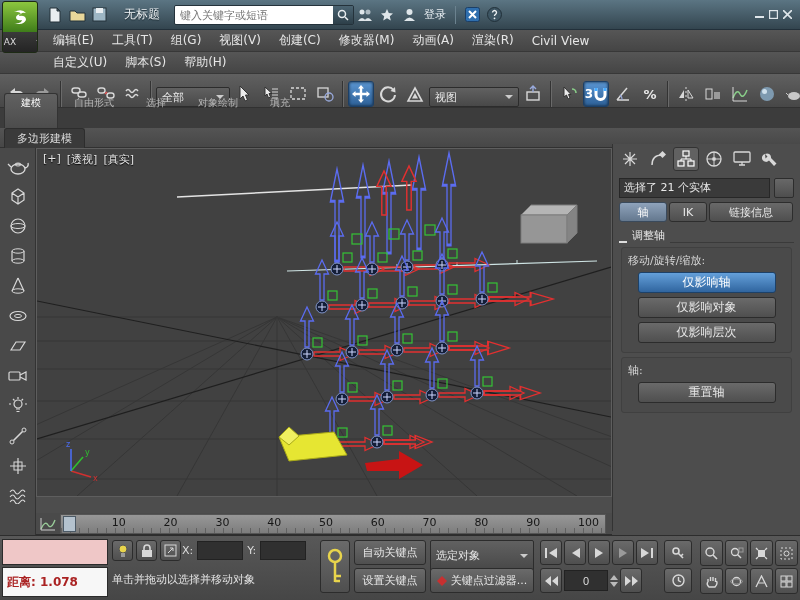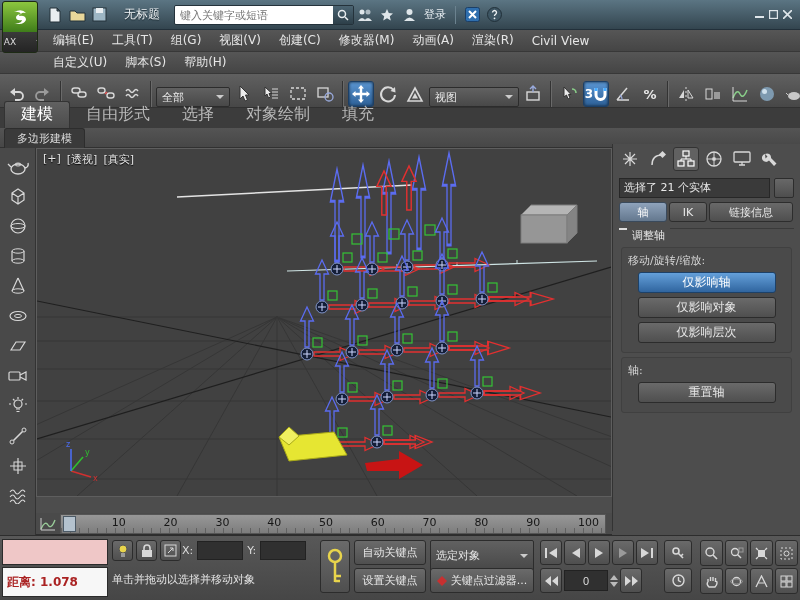--- a/index.html
+++ b/index.html
@@ -31,21 +31,21 @@
 #maintoolbar{left:0;top:74px;width:800px;height:34px;background:linear-gradient(#606060,#474747);border-bottom:1px solid #313131;display:flex;align-items:flex-end;padding:0 3px;gap:1px}
 .tbtn{width:26px;height:26px;border-radius:3px;display:flex;align-items:center;justify-content:center;flex:none}
 .tbtn.active{background:linear-gradient(#5a95d2,#2d6097);border:1px solid #1c3f66;box-shadow:inset 0 0 3px #123}
 .tsep{width:2px;height:26px;border-left:1px solid #333;border-right:1px solid #6a6a6a;margin:0 3px;flex:none}
 .ddl{height:20px;background:linear-gradient(#616161,#484848);border:1px solid #2c2c2c;border-radius:2px;display:flex;align-items:center;justify-content:space-between;padding:0 5px;font-size:11px;color:#e8e8e8;flex:none}
 .dar{width:0;height:0;border-left:4px solid transparent;border-right:4px solid transparent;border-top:4px solid #ccc;margin-left:6px}
 .snaplvl{font-size:12px;font-weight:bold;color:#fff;margin-right:1px}
 
 
 #ribbontabs{left:0;top:108px;width:800px;height:20px;background:#3c3c3c;display:flex;align-items:flex-end;padding-left:4px}
-.ribbon-tab{padding:2px 16px 3px;color:#b8b8b8;font-size:16px}
+.ribbon-tab{padding:2px 16px 18px;color:#b8b8b8;font-size:10px}
 .ribbon-tab.active{background:linear-gradient(#616161,#4c4c4c);color:#fff;border:1px solid #333;border-bottom:none;border-radius:3px 3px 0 0}
 #ribbonsub{left:0;top:128px;width:800px;height:20px;background:linear-gradient(#545454,#474747);border-bottom:1px solid #313131;display:flex;align-items:center;padding-left:4px}
 .subtab{background:#3a3a3a;border:1px solid #2d2d2d;border-bottom:none;color:#ddd;font-size:11px;padding:2px 12px;border-radius:3px 3px 0 0}
 
 
 #lefttoolbar{left:0;top:148px;width:36px;height:387px;background:#494949;border-right:1px solid #333;display:flex;flex-direction:column;align-items:center;padding-top:4px;gap:3px}
 .ltbtn{width:28px;height:27px;display:flex;align-items:center;justify-content:center;border-radius:3px}
 
 
 #viewport{left:36px;top:148px;width:576px;height:349px;background:#414141;border:1px solid #5e5e5e}
@@ -74,21 +74,21 @@
 #cmdpanel{left:612px;top:144px;width:188px;height:387px;background:#4d4d4d;border-left:1px solid #333}
 #cp-tabs{display:flex;gap:2px;padding:3px 4px;align-items:center}
 .cptab{width:26px;height:24px;display:flex;align-items:center;justify-content:center;border-radius:3px}
 .cptab.active{background:#616161;border:1px solid #333}
 #cp-selrow{display:flex;gap:4px;margin:4px 6px;align-items:center}
 #cp-selfield{flex:1;height:20px;background:#3a3a3a;border:1px solid #272727;color:#e8e8e8;font-size:11px;line-height:18px;padding:0 4px;overflow:hidden;white-space:nowrap}
 #cp-selbtn{width:20px;height:20px;background:linear-gradient(#686868,#4e4e4e);border:1px solid #2d2d2d;border-radius:2px}
 #cp-modetabs{display:flex;gap:2px;margin:2px 6px}
 .seg{height:20px;background:linear-gradient(#696969,#4f4f4f);border:1px solid #2d2d2d;border-radius:3px;font-size:11px;color:#e8e8e8;display:flex;align-items:center;justify-content:center}
 .seg.active{background:linear-gradient(#8fa3bb,#64788e);color:#fff;border-color:#3a4a5c}
-.rollout-head{display:flex;align-items:flex-start;gap:5px;margin:6px 6px 2px;color:#e8e8e8;font-size:11px}
+.rollout-head{display:flex;align-items:flex-end;gap:5px;margin:6px 6px 2px;color:#e8e8e8;font-size:11px}
 .rollout-head .line{flex:1;height:1px;background:#6a6a6a;border-bottom:1px solid #3a3a3a}
 .minus{width:8px;height:2px;background:#ddd}
 .groupbox{margin:4px 8px;border:1px solid #404040;border-radius:3px;padding:3px 0 5px;background:#4a4a4a}
 .gb-label{font-size:11px;color:#d6d6d6;margin:2px 6px 3px}
 .cpbtn{display:block;width:138px;height:21px;margin:4px auto;background:linear-gradient(#6a6a6a,#4f4f4f);border:1px solid #2c2c2c;border-radius:3px;color:#e8e8e8;font-size:12px;line-height:19px;text-align:center;cursor:default}
 .cpbtn.blue{background:linear-gradient(#64a0da,#30659f);border-color:#1d4168;color:#fff}
 
 
 #statusbar{left:0;top:535px;width:800px;height:65px;background:linear-gradient(#585858,#464646);border-top:1px solid #2d2d2d}
 #lst-pink{left:2px;top:3px;width:106px;height:26px;background:#efc7c7;border:1px solid #2b2b2b}

